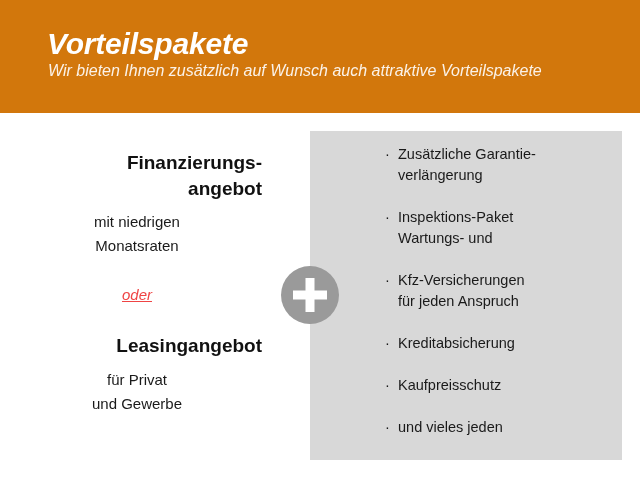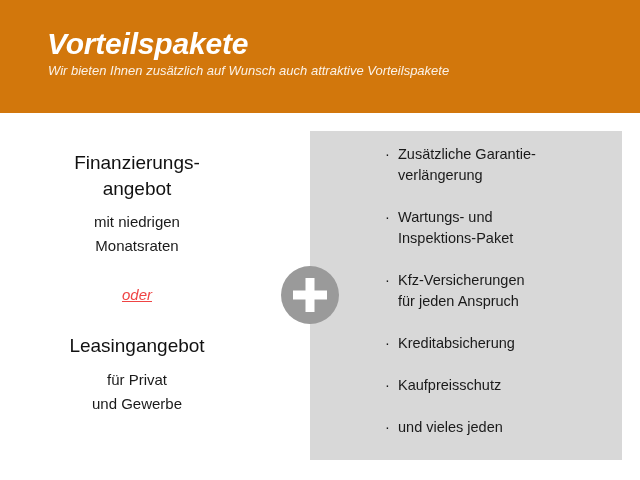--- a/index.html
+++ b/index.html
@@ -39,21 +39,21 @@
     font-weight: bold;
     color: #ffffff;
     letter-spacing: -0.2px;
     line-height: 34px;
     white-space: nowrap;
   }
   #header-subtitle {
     position: absolute;
     left: 48px;
     top: 63px;
-    font-size: 13px;
+    font-size: 16px;
     font-weight: normal;
     color: #fbf2e8;
     line-height: 16px;
     white-space: nowrap;
   }
 
   
   #benefits-panel {
     position: absolute;
     left: 310px;
@@ -115,23 +115,24 @@
   
   #offers-column {
     position: absolute;
     left: 12px;
     top: 150px;
     width: 250px;
     text-align: center;
   }
   .offer-heading {
     font-size: 19px;
-    font-weight: normal;
+    font-weight: bold;
     color: #111111;
     line-height: 26px;
+    text-align: right;
   }
   .offer-sub {
     font-size: 15px;
     font-weight: normal;
     color: #1a1a1a;
     line-height: 24px;
   }
   #offer-finance {
     margin: 0;
   }
@@ -192,22 +193,22 @@
     <ul id="benefits-list">
 
       <li class="benefit-item">
         <span class="benefit-bullet">·</span>
         <span class="benefit-text">Zusätzliche Garantie-</span>
         <span class="benefit-text">verlängerung</span>
       </li>
 
       <li class="benefit-item">
         <span class="benefit-bullet">·</span>
+        <span class="benefit-text">Inspektions-Paket</span>
         <span class="benefit-text">Wartungs- und</span>
-        <span class="benefit-text">Inspektions-Paket</span>
       </li>
 
       <li class="benefit-item">
         <span class="benefit-bullet">·</span>
         <span class="benefit-text">Kfz-Versicherungen</span>
         <span class="benefit-text">für jeden Anspruch</span>
       </li>
 
       <li class="benefit-item">
         <span class="benefit-bullet">·</span>

